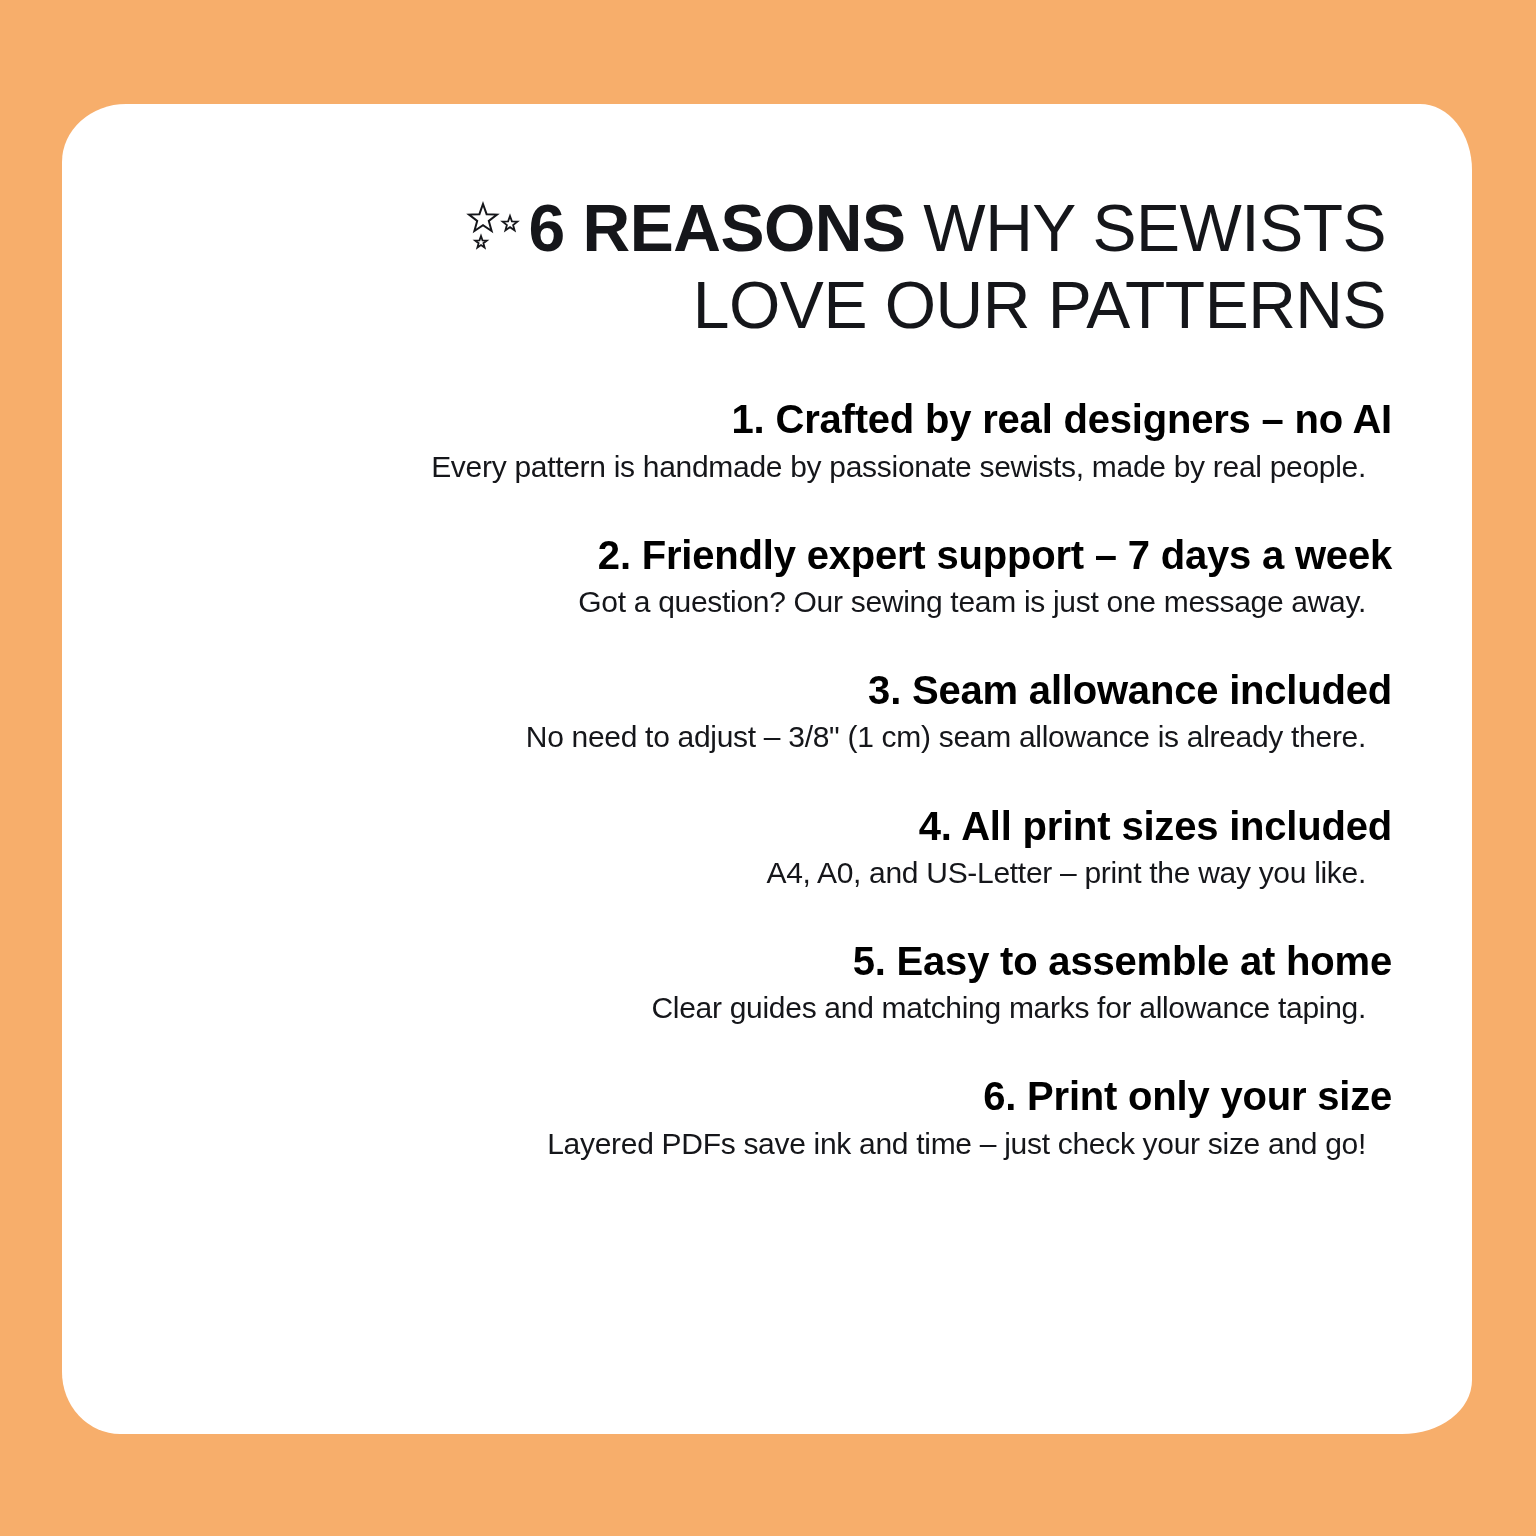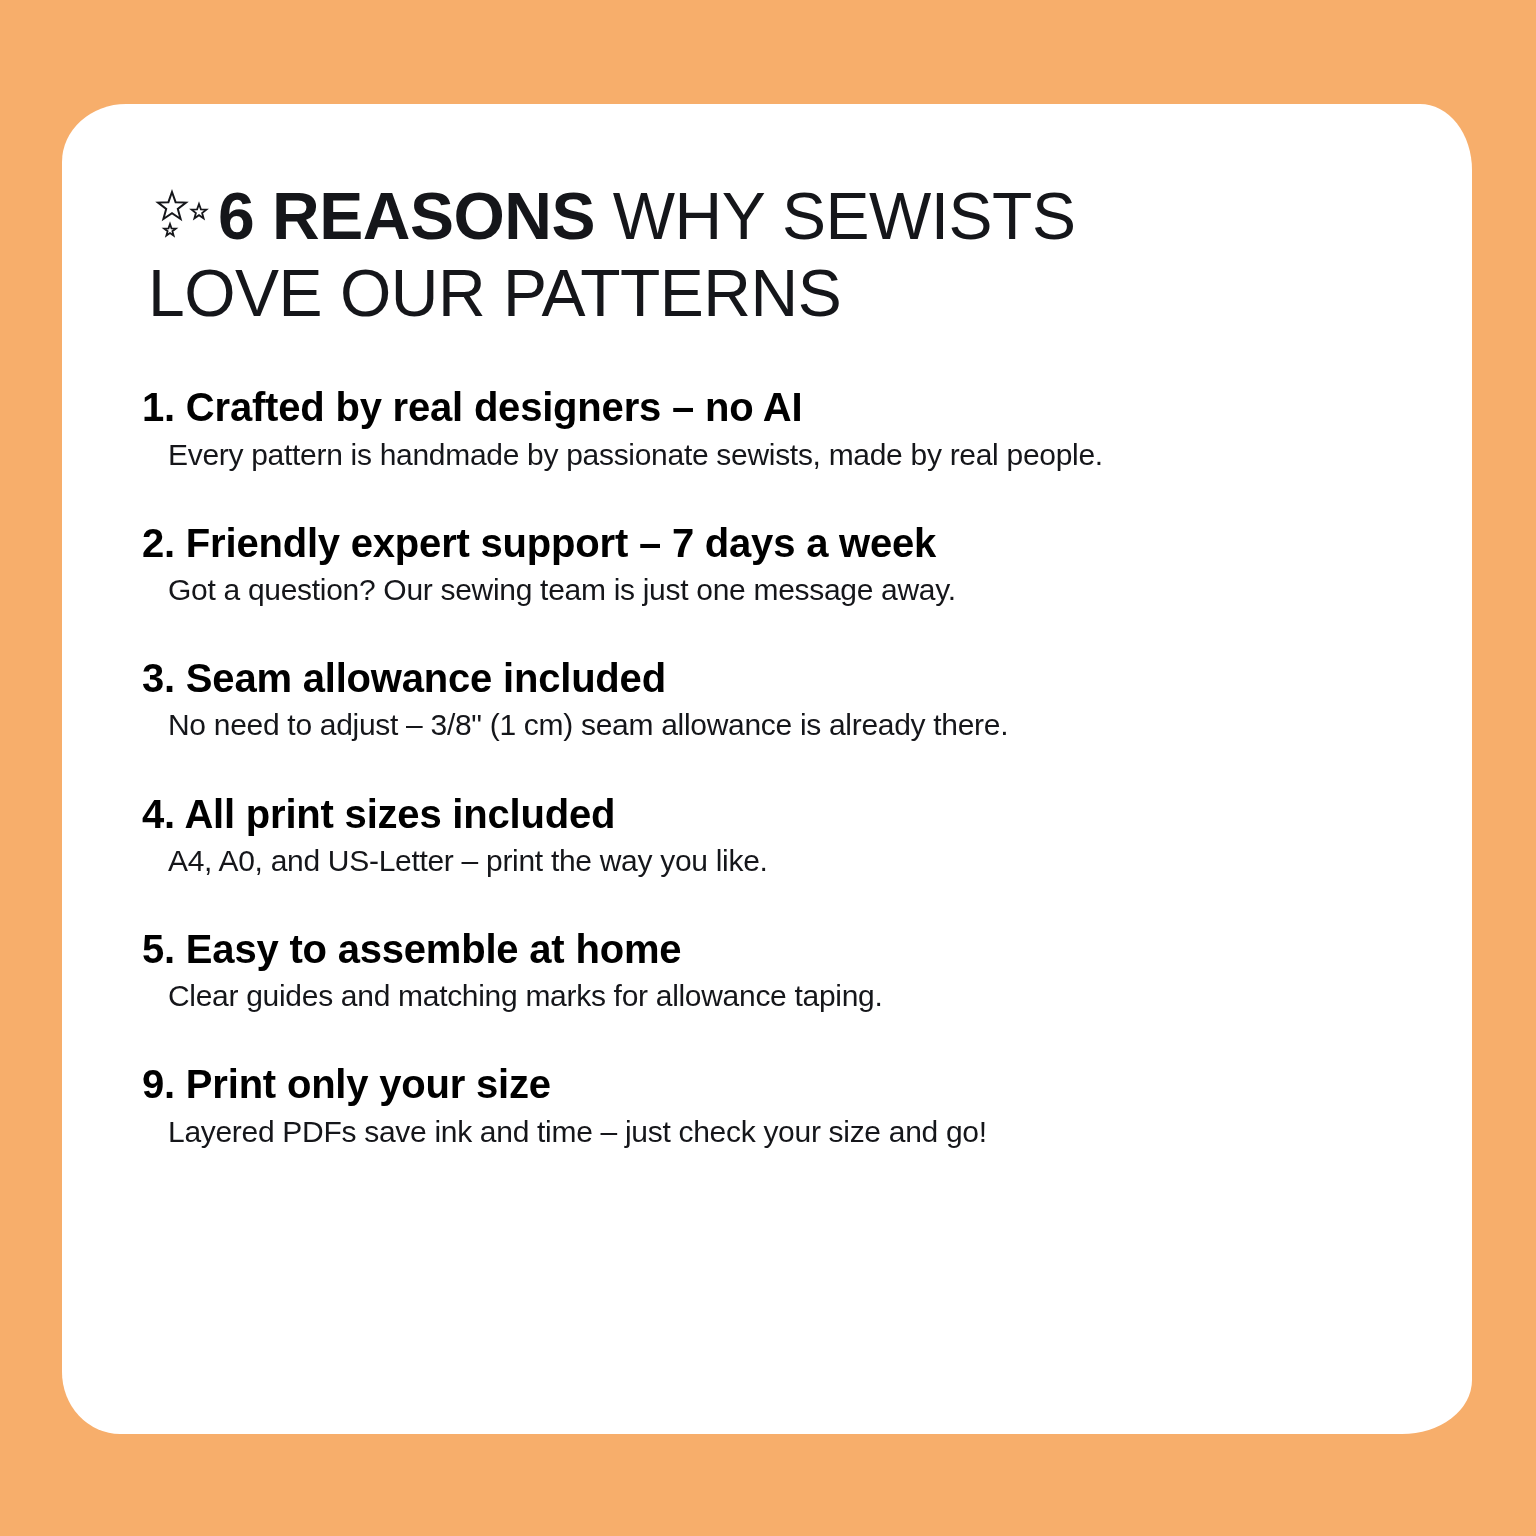--- a/index.html
+++ b/index.html
@@ -32,26 +32,26 @@
     width: 1410px;
     height: 1330px;
     background: #FFFFFF;
     border-radius: 64px 52px 70px 58px / 58px 66px 54px 62px;
     box-sizing: border-box;
   }
 
   .card-inner {
     position: absolute;
     left: 0;
-    top: 0;
+    top: 12px;
     width: 100%;
     height: 100%;
     padding: 74px 80px 44px 80px;
     box-sizing: border-box;
-    text-align: left;
+    text-align: right;
   }
 
   .title {
     color: #15161A;
     font-size: 66px;
     line-height: 1.17;
     letter-spacing: -0.5px;
     font-weight: 400;
     margin: 0 0 10px 0;
     padding: 0 6px;
@@ -138,20 +138,20 @@
           <p class="reason-head">4. All print sizes included</p>
           <p class="reason-body">A4, A0, and US-Letter – print the way you like.</p>
         </div>
 
         <div class="reason">
           <p class="reason-head">5. Easy to assemble at home</p>
           <p class="reason-body">Clear guides and matching marks for allowance taping.</p>
         </div>
 
         <div class="reason">
-          <p class="reason-head">9. Print only your size</p>
+          <p class="reason-head">6. Print only your size</p>
           <p class="reason-body">Layered PDFs save ink and time – just check your size and go!</p>
         </div>
 
       </div>
     </div>
   </div>
 </div>
 
 </body></html>

